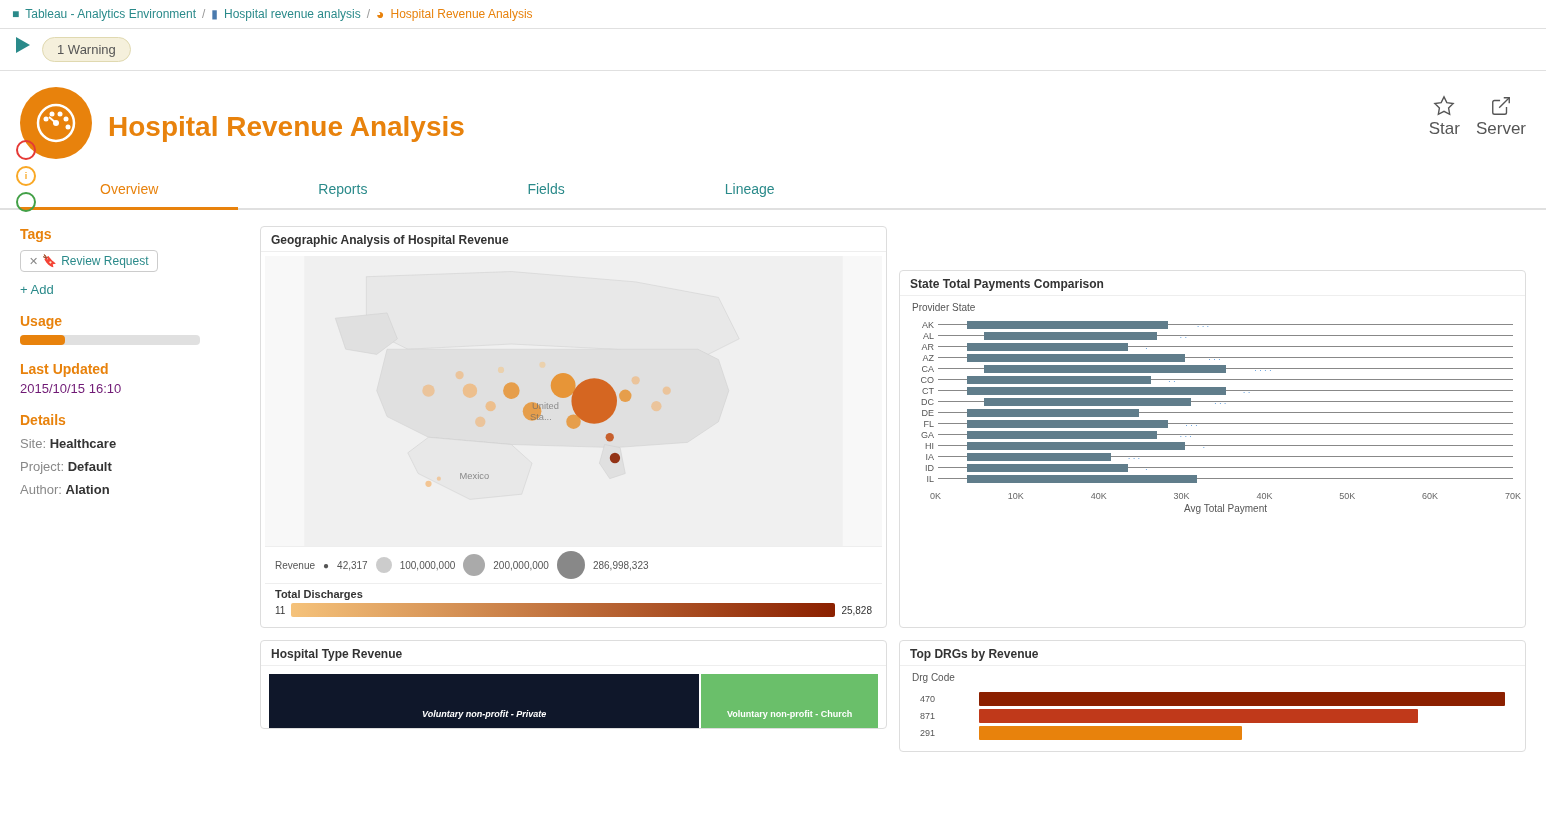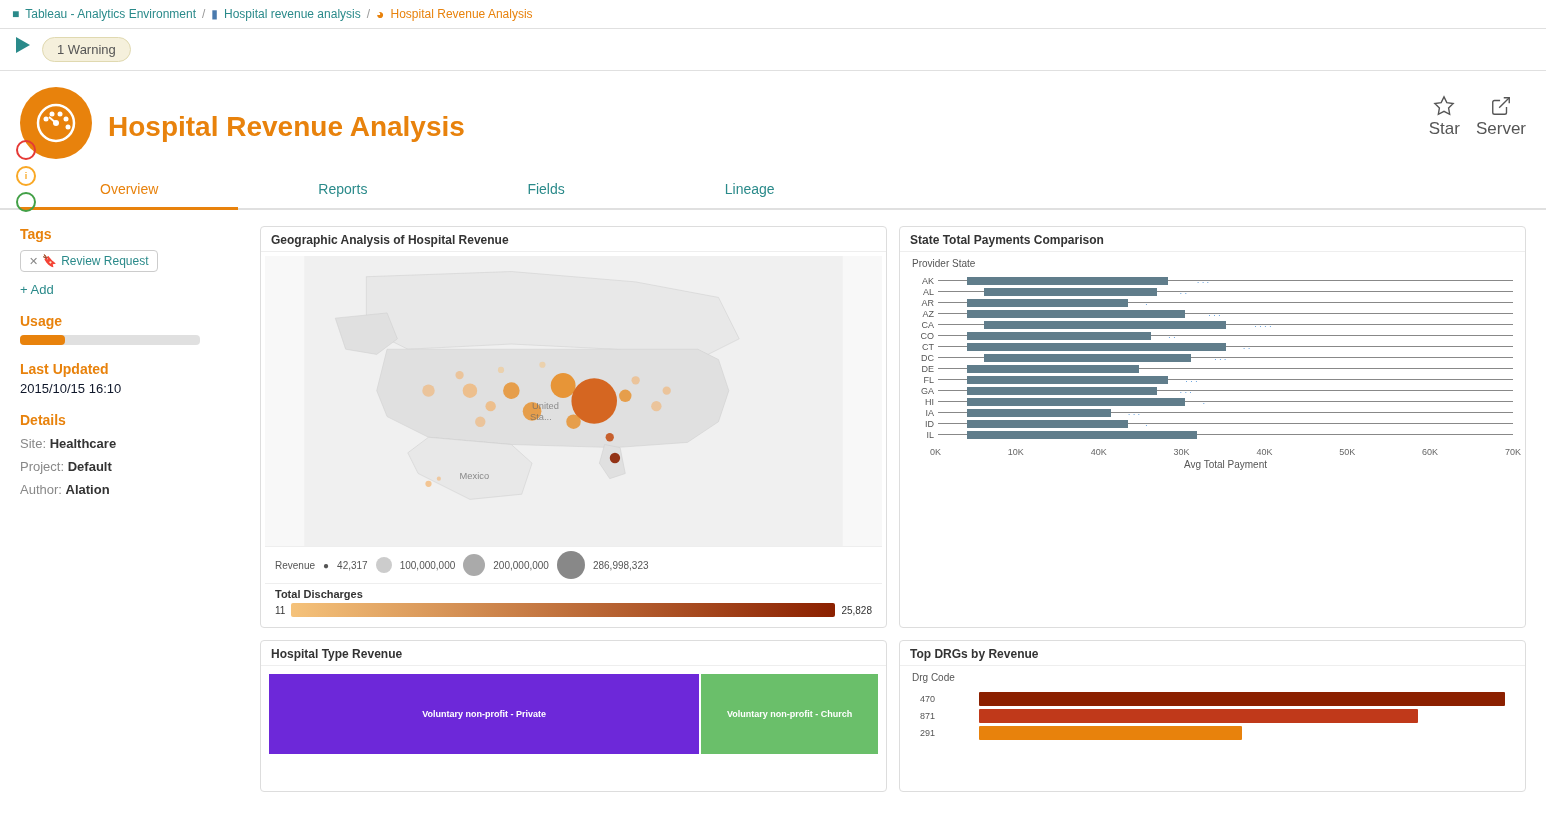--- a/index.html
+++ b/index.html
@@ -92,21 +92,21 @@
       display: inline-flex; align-items: center; gap: 4px;
       border: 1px solid #ccc; border-radius: 4px; padding: 3px 8px;
       font-size: 12px; color: #2a8a8a; cursor: pointer;
     }
     .tag-x { color: #888; font-size: 11px; }
     .add-btn { color: #2a8a8a; font-size: 13px; cursor: pointer; margin-top: 10px; display: block; }
     .usage-bar-container { margin-top: 6px; }
     .usage-bar-bg { background: #e0e0e0; border-radius: 4px; height: 10px; width: 180px; }
     .usage-bar-fill { background: #e8820c; border-radius: 4px; height: 10px; }
     .sidebar-label { color: #e8820c; font-size: 14px; font-weight: 600; margin-top: 16px; margin-bottom: 4px; }
-    .sidebar-value { font-size: 13px; color: #0f172a; }
+    .sidebar-value { font-size: 13px; color: #701a75; }
     .sidebar-detail-label { color: #888; font-size: 13px; margin-top: 8px; }
     .sidebar-detail-value { font-size: 13px; color: #333; display: inline; }
 
     
     .main-content { flex: 1; display: flex; flex-direction: column; gap: 12px; }
 
     .charts-row { display: flex; gap: 12px; }
 
     .chart-container {
       border: 1px solid #ddd; border-radius: 4px; overflow: hidden;
@@ -128,33 +128,33 @@
     .map-legend { padding: 4px 10px; font-size: 10px; color: #555; display: flex; align-items: center; gap: 8px; border-top: 1px solid #eee; }
     .legend-dot { border-radius: 50%; background: #ccc; display: inline-block; }
 
     
     .discharge-section { padding: 4px 10px 6px 10px; border-top: 1px solid #eee; }
     .discharge-title { font-size: 11px; font-weight: 600; color: #333; margin-bottom: 3px; }
     .discharge-bar-row { display: flex; align-items: center; gap: 6px; font-size: 10px; }
     .discharge-bar-bg { flex: 1; height: 14px; background: linear-gradient(to right, #f5c27a, #8b2000); border-radius: 2px; }
 
     
-    .state-chart { flex: 1; }
+    .state-chart { flex: 1; margin-top: 44px; }
     .state-chart-inner { padding: 4px 8px; }
     .state-row { display: flex; align-items: center; margin: 1px 0; font-size: 9px; }
     .state-label { width: 22px; text-align: right; margin-right: 4px; color: #555; flex-shrink: 0; }
     .state-bar-area { flex: 1; position: relative; height: 10px; }
     .state-bar-line { position: absolute; top: 4px; left: 0; right: 0; height: 1px; background: #888; }
     .state-bar-box { position: absolute; top: 1px; height: 8px; background: #607d8b; }
     .x-axis { display: flex; justify-content: space-between; font-size: 9px; color: #666; padding: 0 0 0 26px; margin-top: 2px; }
     .x-axis-label { font-size: 9px; color: #555; text-align: center; margin-top: 1px; }
 
     
     .bottom-row { display: flex; gap: 12px; }
-    .hospital-type-chart { width: 540px; flex-shrink: 0; height: 152px; }
+    .hospital-type-chart { width: 540px; flex-shrink: 0; height: 89px; }
     .top-drgs-chart { flex: 1; }
 
     
     .treemap-container { display: flex; height: 80px; margin: 4px; gap: 2px; }
     .treemap-cell { display: flex; align-items: center; justify-content: center; font-size: 9px; color: #fff; font-weight: 600; text-align: center; padding: 4px; }
 
     
     .drg-rows { padding: 4px 8px; }
     .drg-label { font-size: 9px; color: #555; width: 55px; flex-shrink: 0; }
     .drg-row { display: flex; align-items: center; margin: 3px 8px; gap: 4px; }
@@ -480,21 +480,21 @@
           </div>
         </div>
       </div>
 
       <div class="bottom-row">
 
         <div class="chart-container hospital-type-chart">
           <div class="chart-title">Hospital Type Revenue</div>
           <div class="chart-body">
             <div class="treemap-container">
-              <div class="treemap-cell" style="flex:5; background:#6d28d9;">Voluntary non-profit - Private</div>
+              <div class="treemap-cell" style="flex:5; background:#0f172a;font-style:italic;">Voluntary non-profit - Private</div>
               <div class="treemap-cell" style="flex:2; background:#6abf6a;">Voluntary non-profit - Church</div>
             </div>
           </div>
         </div>
 
         <div class="chart-container top-drgs-chart">
           <div class="chart-title">Top DRGs by Revenue</div>
           <div class="chart-body">
             <div style="font-size:10px;color:#555;padding:2px 8px;">Drg Code</div>
             <div class="drg-rows">

